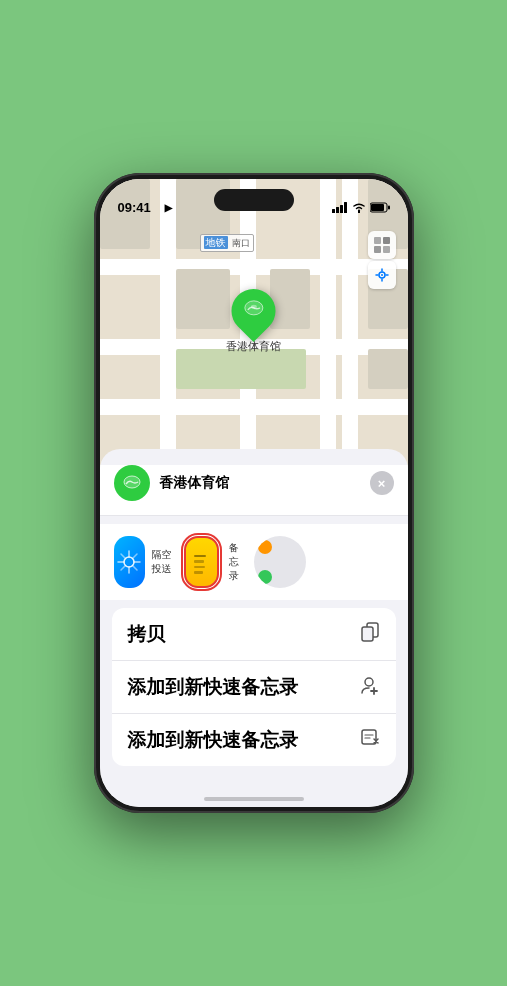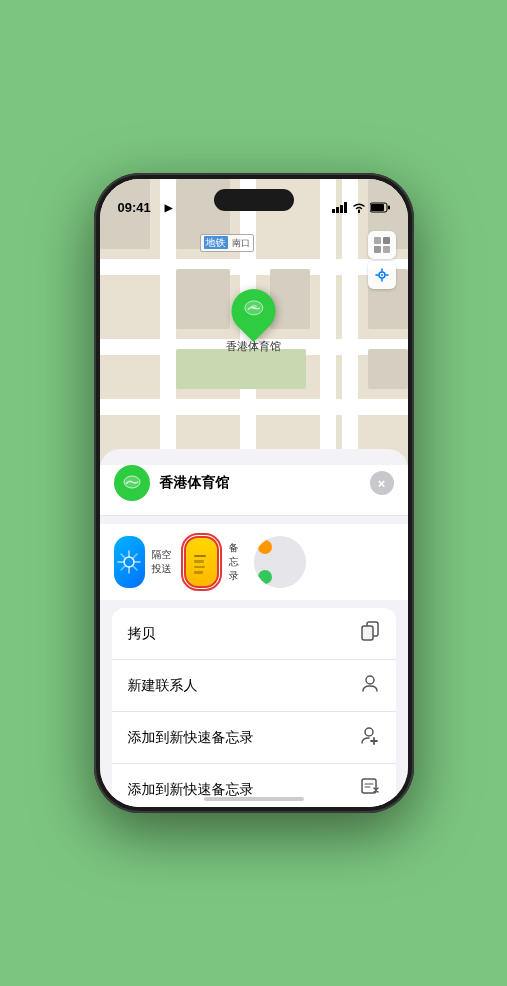--- a/index.html
+++ b/index.html
@@ -270,22 +270,23 @@
       display: flex;
       align-items: center;
       justify-content: space-between;
       padding: 13px 16px;
       border-bottom: 0.5px solid #e5e5ea;
     }
     .action-item:last-child {
       border-bottom: none;
     }
     .action-label {
-      font-size: 14px;
+      font-size: 19px;
       color: #000;
+      font-weight: bold;
     }
     .action-icon {
       font-size: 18px;
       color: #555;
     }
     
     .home-indicator {
       position: absolute;
       bottom: 6px;
       left: 50%;
@@ -455,29 +456,20 @@
         <div class="action-item">
           <span class="action-label">拷贝</span>
           <span class="action-icon">
             <svg width="20" height="20" viewBox="0 0 20 20">
               <rect x="7" y="1" width="11" height="14" rx="2" fill="none" stroke="#555" stroke-width="1.5"></rect>
               <rect x="2" y="5" width="11" height="14" rx="2" fill="#f2f2f7" stroke="#555" stroke-width="1.5"></rect>
             </svg>
           </span>
         </div>
         <div class="action-item">
-          <span class="action-label">新建联系人</span>
-          <span class="action-icon">
-            <svg width="20" height="20" viewBox="0 0 20 20">
-              <circle cx="10" cy="7" r="4" fill="none" stroke="#555" stroke-width="1.5"></circle>
-              <path d="M3 18 Q3 13 10 13 Q17 13 17 18" fill="none" stroke="#555" stroke-width="1.5" stroke-linecap="round"></path>
-            </svg>
-          </span>
-        </div>
-        <div class="action-item">
           <span class="action-label">添加到新快速备忘录</span>
           <span class="action-icon">
             <svg width="20" height="20" viewBox="0 0 20 20">
               <circle cx="9" cy="7" r="4" fill="none" stroke="#555" stroke-width="1.5"></circle>
               <path d="M2 18 Q2 13 9 13" fill="none" stroke="#555" stroke-width="1.5" stroke-linecap="round"></path>
               <path d="M14 13 L14 19 M11 16 L17 16" stroke="#555" stroke-width="1.8" stroke-linecap="round"></path>
             </svg>
           </span>
         </div>
         <div class="action-item">

